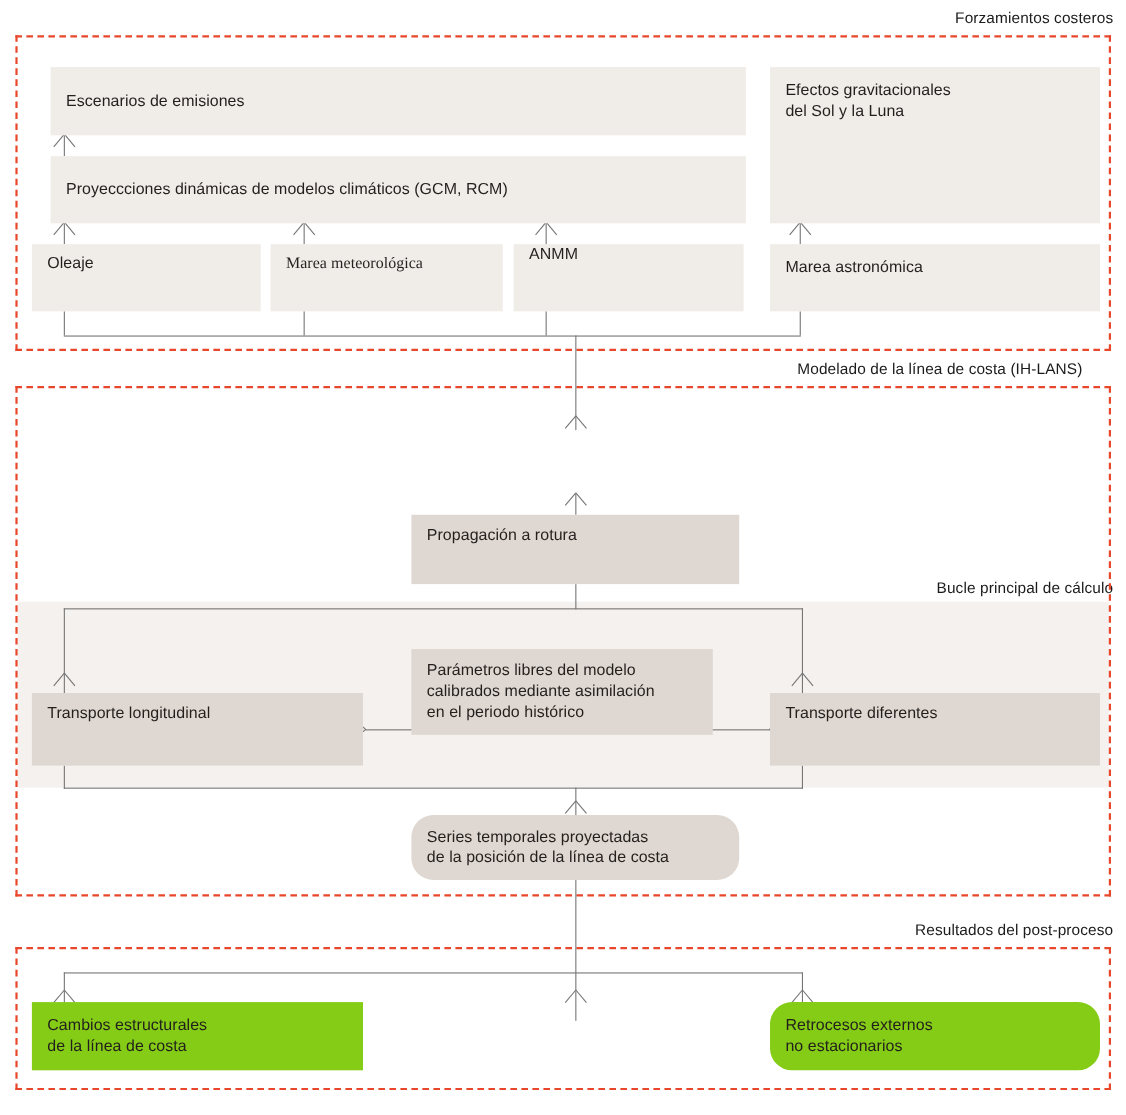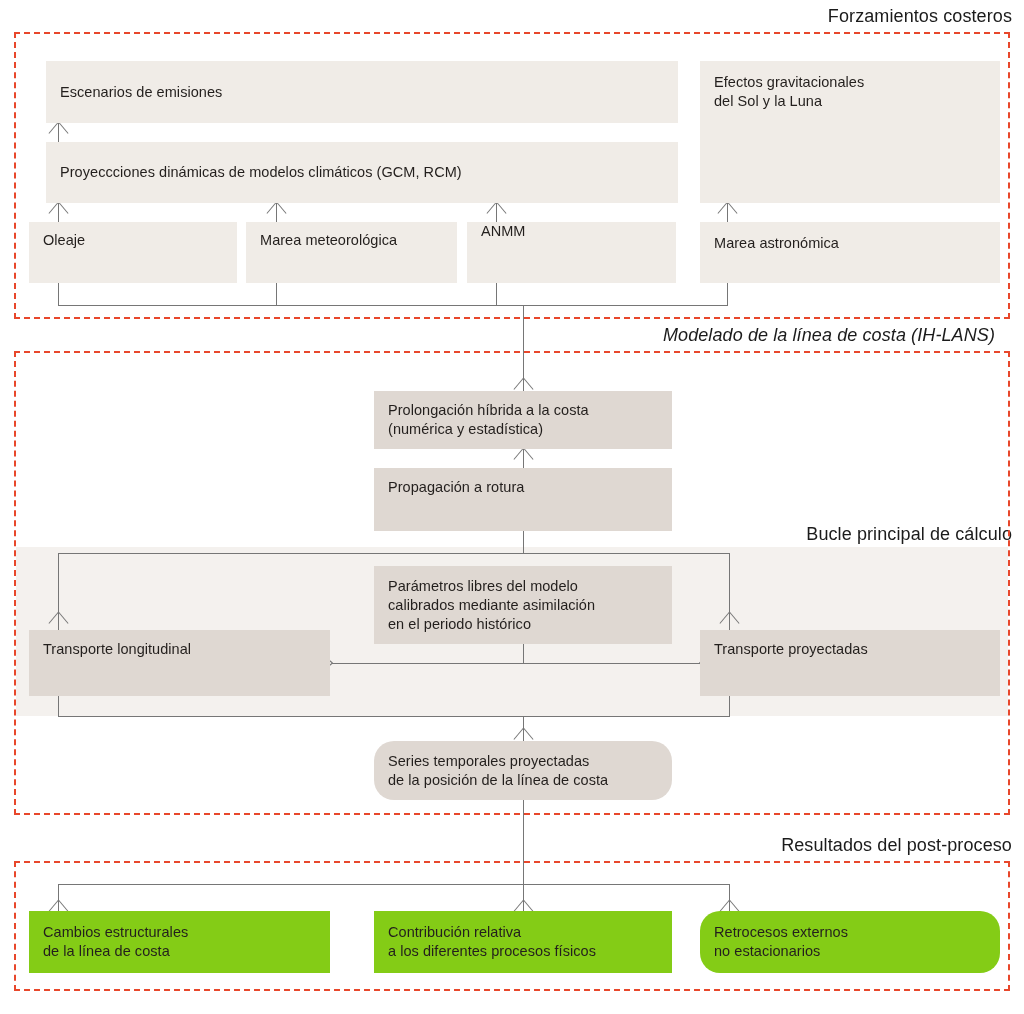--- a/index.html
+++ b/index.html
@@ -20,21 +20,21 @@
   }
   
   .section-frame {
     position: absolute;
     border: 2px dashed #e8472b;
     box-sizing: border-box;
     background: transparent;
   }
   .section-title {
     position: absolute;
-    font-size: 18px;
+    font-size: 14px;
     line-height: 20px;
     color: #1b1b1b;
     text-align: right;
     white-space: nowrap;
     letter-spacing: 0.1px;
   }
   
   .loop-band {
     position: absolute;
     background: #f4f1ee;
@@ -105,21 +105,21 @@
   .arrow-right::before { right: 0px; top: 11px; transform-origin: top center; transform: rotate(-50deg); }
   .arrow-right::after  { right: 0px; top: 11px; transform-origin: top center; transform: rotate(-130deg); }
 </style>
 </head>
 <body>
 
 <div id="canvas">
 
   <div class="section-title" style="left:612px; top:6px; width:400px;">Forzamientos costeros</div>
 
-  <div class="section-title" style="left:495px; top:325px; width:500px;font-style:italic;">Modelado de la línea de costa (IH-LANS)</div>
+  <div class="section-title" style="left:484px; top:325px; width:500px;">Modelado de la línea de costa (IH-LANS)</div>
 
   <div class="section-title" style="left:612px; top:524px; width:400px;">Bucle principal de cálculo</div>
 
   <div class="section-title" style="left:612px; top:835px; width:400px;">Resultados del post-proceso</div>
 
   <div class="loop-band" style="left:16px; top:547px; width:992px; height:169px;"></div>
 
   <div class="section-frame" style="left:14px; top:32px; width:996px; height:287px;"></div>
 
   <div class="section-frame" style="left:14px; top:351px; width:996px; height:464px;"></div>
@@ -195,67 +195,59 @@
 
   <div class="node tone-light" style="left:46px; top:142px; width:632px; height:61px;">
     <span class="label">Proyeccciones dinámicas de modelos climáticos (GCM, RCM)</span>
   </div>
 
   <div class="node tone-light" style="left:29px; top:222px; width:208px; height:61px;">
     <span class="label" style="align-self:flex-start; margin-top:9px;">Oleaje</span>
   </div>
 
   <div class="node tone-light" style="left:246px; top:222px; width:211px; height:61px;">
-    <span class="label" style="align-self:flex-start; margin-top:9px;">Marea meteorológica</span>
+    <span class="label" style="align-self:flex-start; margin-top:9px;font-family:Liberation Serif, serif;">Marea meteorológica</span>
   </div>
 
   <div class="node tone-light" style="left:467px; top:222px; width:209px; height:61px;">
     <span class="label" style="align-self:flex-start; margin-top:0;">ANMM</span>
   </div>
 
   <div class="node tone-light" style="left:700px; top:222px; width:300px; height:61px;">
     <span class="label" style="align-self:flex-start; margin-top:12px;">Marea astronómica</span>
   </div>
 
-  <div class="node tone-mid" style="left:374px; top:391px; width:298px; height:58px;">
-    <span class="label">Prolongación híbrida a la costa
-(numérica y estadística)</span>
-  </div>
 
   <div class="node tone-mid" style="left:374px; top:468px; width:298px; height:63px;">
     <span class="label" style="align-self:flex-start; margin-top:10px;">Propagación a rotura</span>
   </div>
 
-  <div class="node tone-mid" style="left:374px; top:566px; width:298px; height:78px;">
+  <div class="node tone-mid" style="left:374px; top:590px; width:274px; height:78px;">
     <span class="label">Parámetros libres del modelo
 calibrados mediante asimilación
 en el periodo histórico</span>
   </div>
 
   <div class="node tone-mid" style="left:29px; top:630px; width:301px; height:66px;">
     <span class="label" style="align-self:flex-start; margin-top:10px;">Transporte longitudinal</span>
   </div>
 
   <div class="node tone-mid" style="left:700px; top:630px; width:300px; height:66px;">
-    <span class="label" style="align-self:flex-start; margin-top:10px;">Transporte proyectadas</span>
+    <span class="label" style="align-self:flex-start; margin-top:10px;">Transporte diferentes</span>
   </div>
 
   <div class="node tone-mid" style="left:374px; top:741px; width:298px; height:59px;border-radius:20px;">
     <span class="label">Series temporales proyectadas
 de la posición de la línea de costa</span>
   </div>
 
   <div class="node tone-dark" style="left:29px; top:911px; width:301px; height:62px;">
     <span class="label">Cambios estructurales
 de la línea de costa</span>
   </div>
 
-  <div class="node tone-dark" style="left:374px; top:911px; width:298px; height:62px;">
-    <span class="label">Contribución relativa
-a los diferentes procesos físicos</span>
-  </div>
 
   <div class="node tone-dark" style="left:700px; top:911px; width:300px; height:62px;border-radius:20px;">
     <span class="label">Retrocesos externos
 no estacionarios</span>
   </div>
 
 </div>
 
 </body></html>

